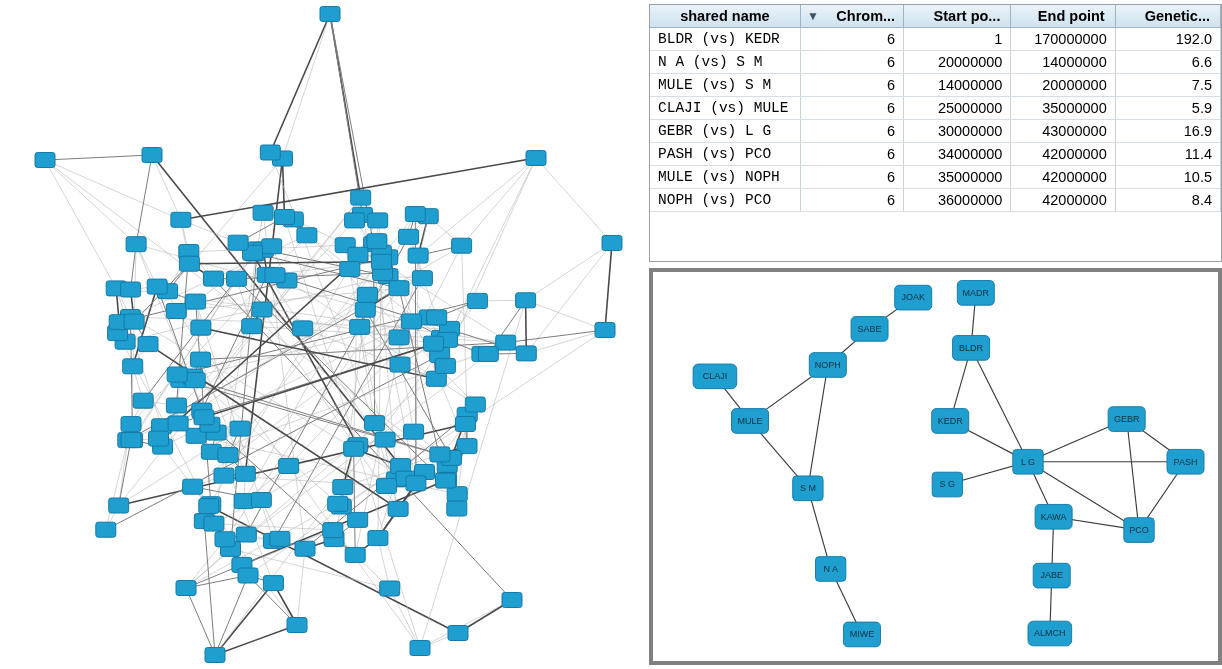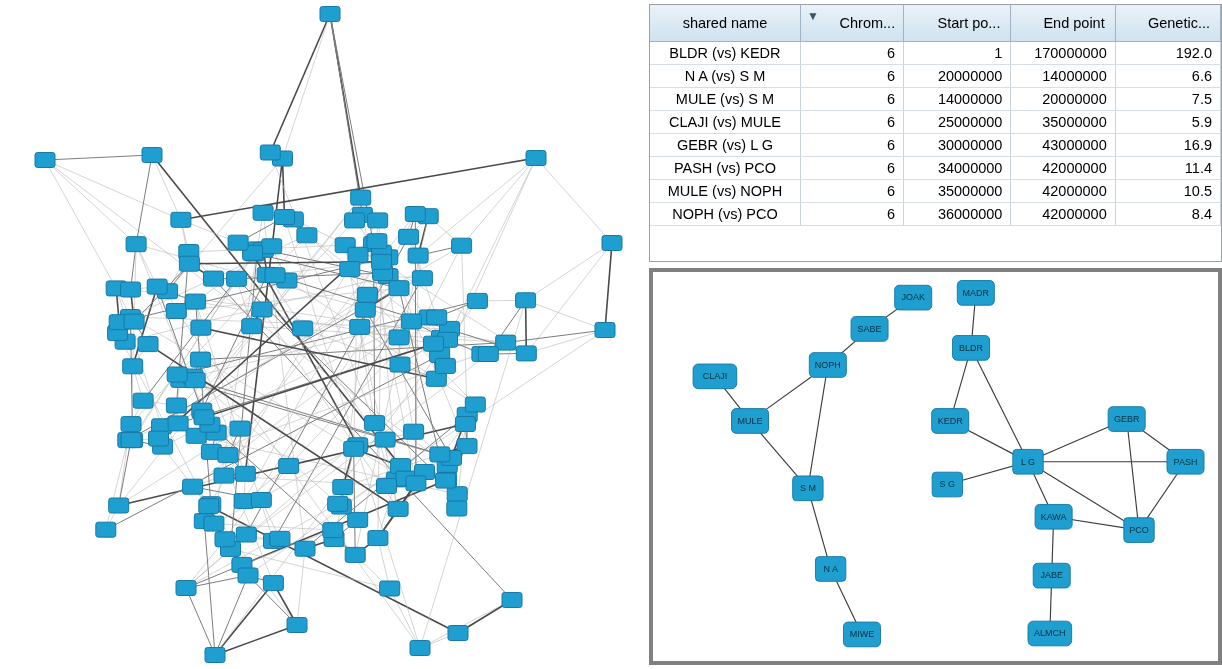--- a/index.html
+++ b/index.html
@@ -56,22 +56,22 @@
     border-collapse: collapse;
     width: 100%;
     font-size: 14.5px;
     color: #000;
     table-layout: fixed;
   }
   table.data-table th {
     background: linear-gradient(to bottom, #e9f2f8 0%, #cfe2ef 100%);
     border-right: 1px solid #9fb3c4;
     border-bottom: 1px solid #9fb3c4;
-    height: 36px;
-    font-weight: normal;
+    height: 22px;
+    font-weight: bold;
     font-size: 14.5px;
     padding: 0 6px;
     text-align: center;
     white-space: nowrap;
     overflow: hidden;
   }
   table.data-table th.col-chrom {
     text-align: right;
     padding-right: 8px;
     position: relative;
@@ -92,21 +92,21 @@
   table.data-table td {
     border-right: 1px solid #c9d3da;
     border-bottom: 1px solid #d7dee3;
     height: 22px;
     padding: 0 8px;
     white-space: nowrap;
     overflow: hidden;
     background: #ffffff;
   }
   td.num { text-align: right; }
-  td.name { text-align: center; }
+  td.name { text-align: left; font-family: Liberation Mono, monospace; }
   .col-w-name { width: 150px; }
   .col-w-chrom { width: 103px; }
   .col-w-start { width: 107px; }
   .col-w-end { width: 104px; }
   .col-w-gen { width: 105px; }
 
   
   #subnet-panel {
     position: absolute;
     left: 4px;

